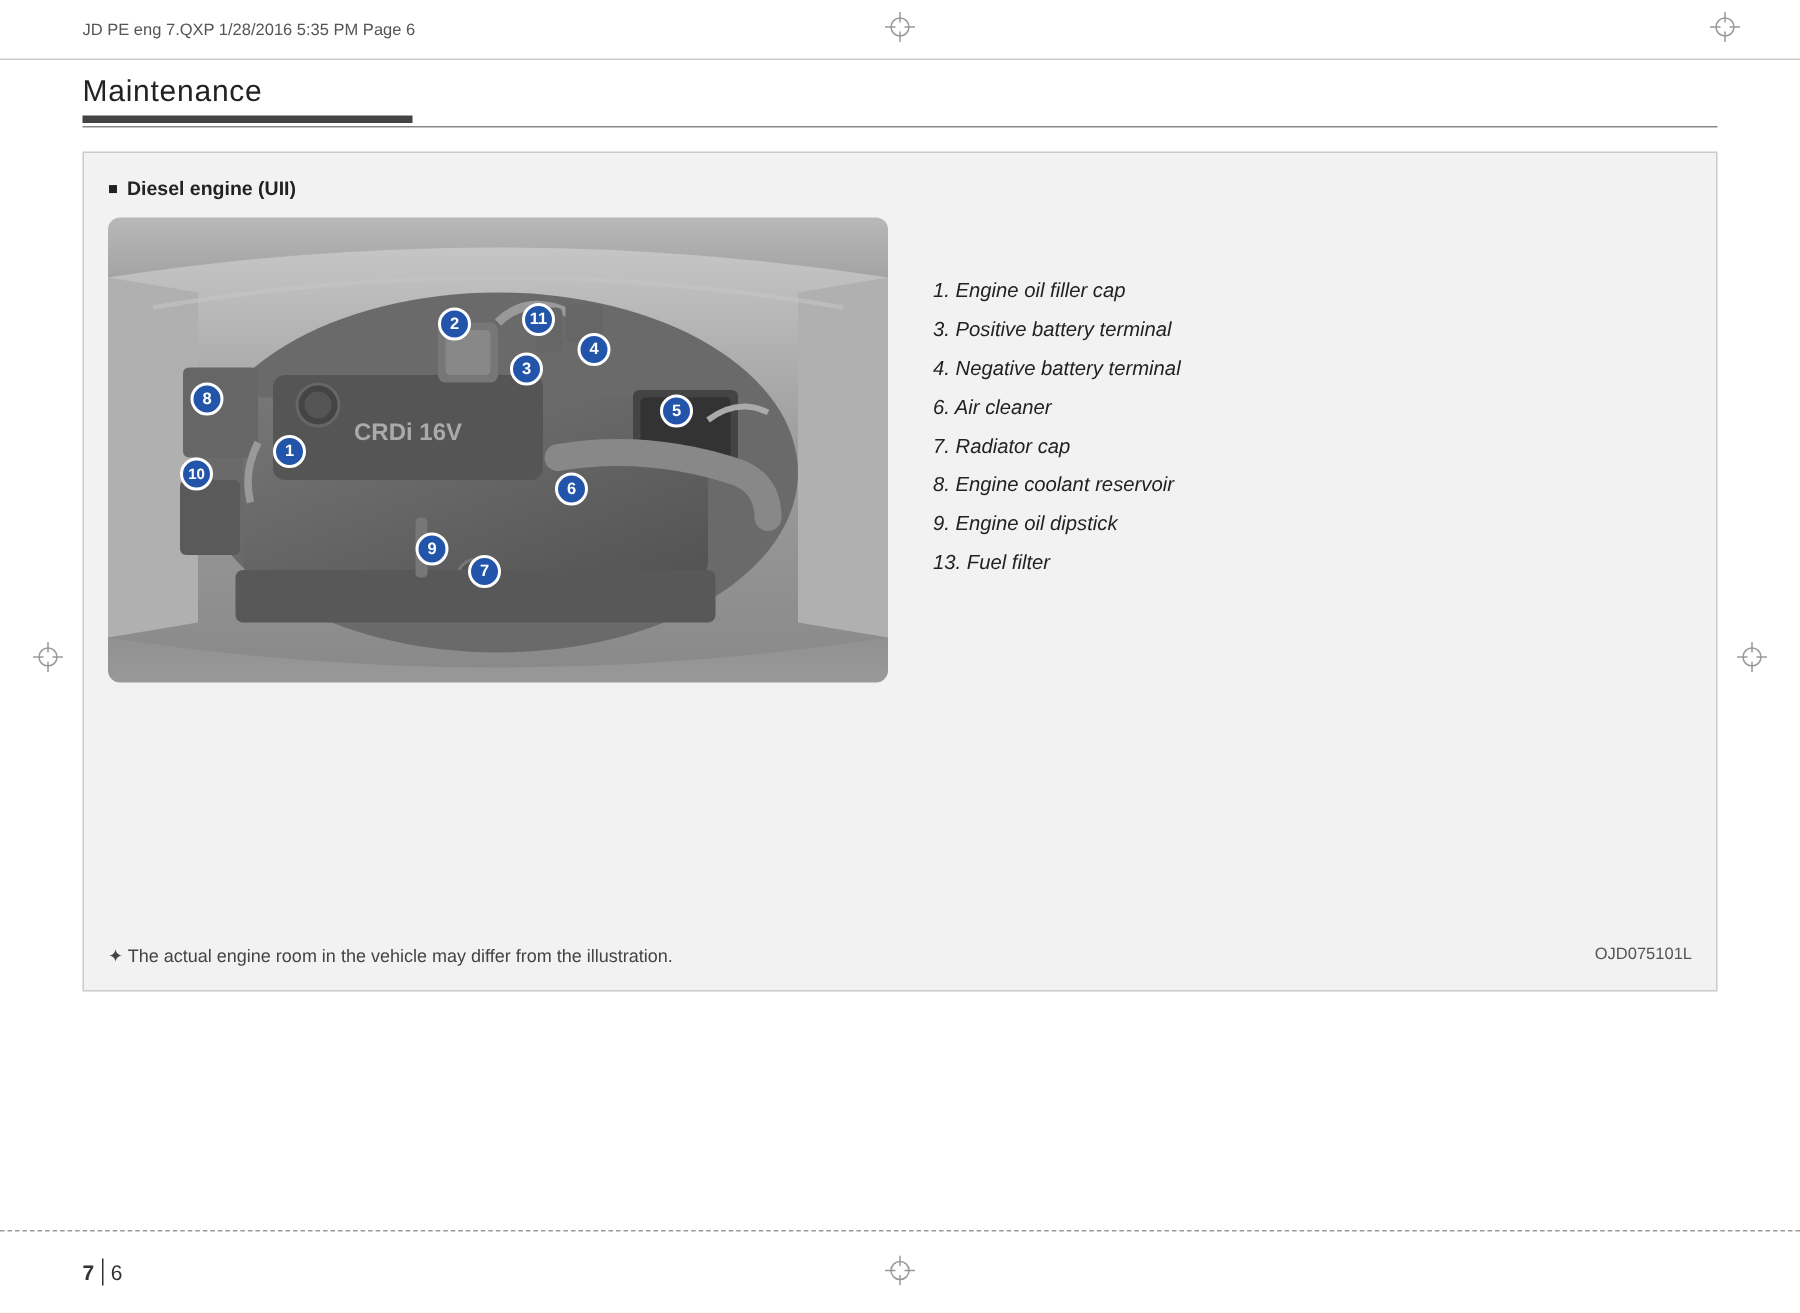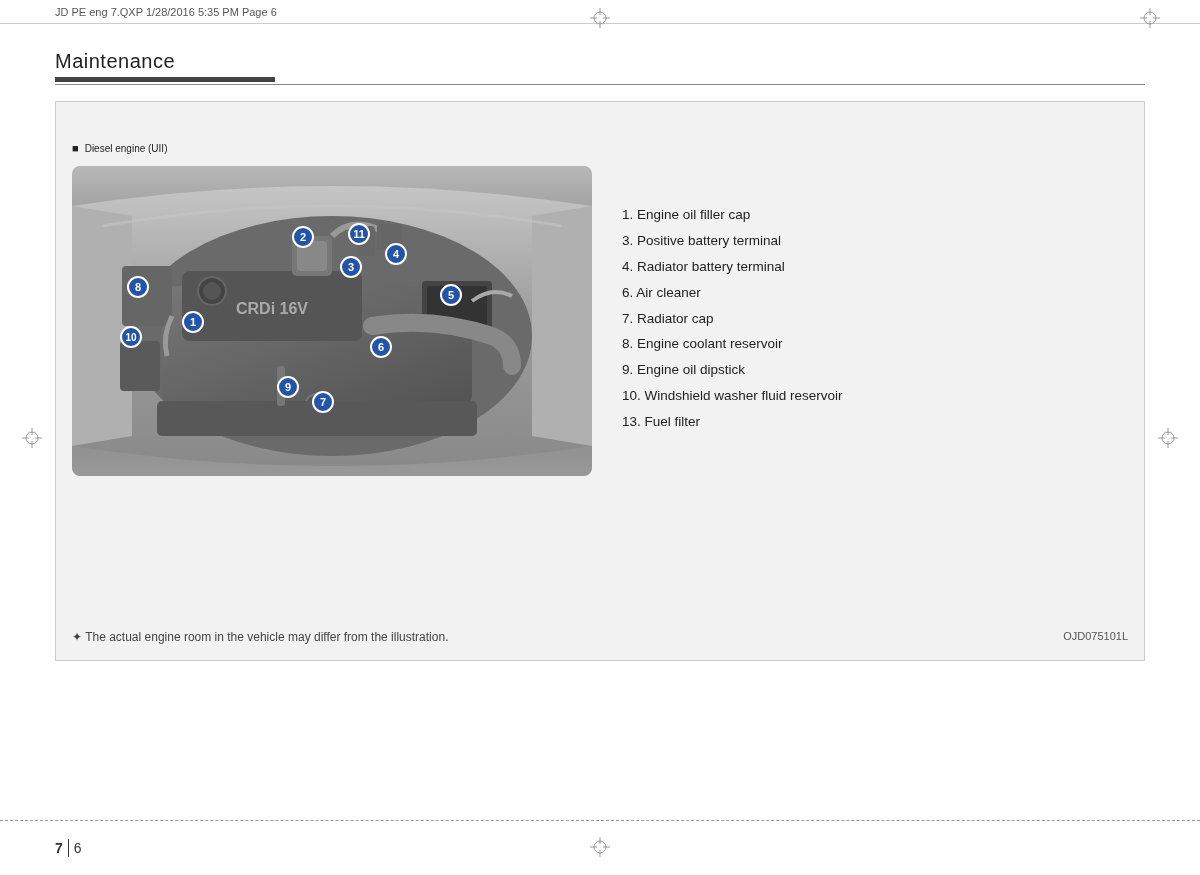--- a/index.html
+++ b/index.html
@@ -11,21 +11,21 @@
       font-size: 14px;
       color: #222;
       position: relative;
       overflow: hidden;
     }
 
     
     .top-bar {
       position: absolute;
       top: 0; left: 0; right: 0;
-      height: 24px;
+      height: 40px;
       border-bottom: 1px solid #ccc;
       display: flex;
       align-items: center;
     }
     .top-bar-text {
       font-size: 11px;
       color: #555;
       margin-left: 55px;
     }
     .crosshair-top {
@@ -102,27 +102,26 @@
     
     .diagram-box {
       border: 1px solid #ccc;
       background: #f2f2f2;
       padding: 16px;
       position: relative;
       min-height: 560px;
     }
 
     .diagram-label {
-      font-size: 10px;
-      font-weight: normal;
+      font-size: 13px;
+      font-weight: bold;
       margin-bottom: 12px;
       display: flex;
       align-items: center;
       gap: 6px;
-      margin-top: 24px;
     }
     .diagram-label::before {
       content: '■';
       font-size: 11px;
     }
 
     
     .diagram-inner {
       display: flex;
       gap: 20px;
@@ -165,20 +164,21 @@
 
     
     .parts-list {
       flex: 1;
       padding-top: 40px;
       padding-left: 10px;
     }
     .parts-list ol {
       list-style: none;
       padding: 0;
+      font-style: italic;
     }
     .parts-list ol li {
       font-size: 13.5px;
       margin-bottom: 7px;
       color: #222;
       line-height: 1.4;
     }
 
     
     .bottom-note {
@@ -368,26 +368,25 @@
           <div class="num-circle" style="left:205px; top:210px;">9</div>
           <div class="num-circle" style="left:48px; top:160px; font-size:10px;">10</div>
           <div class="num-circle" style="left:276px; top:57px;">11</div>
         </div>
       </div>
 
       <div class="parts-list">
         <ol>
           <li><span>1. </span><span>Engine oil filler cap</span></li>
           <li><span>3. </span><span>Positive battery terminal</span></li>
-          <li><span>4. </span><span>Radiator battery terminal</span></li>
+          <li><span>4. </span><span>Negative battery terminal</span></li>
           <li><span>6. </span><span>Air cleaner</span></li>
           <li><span>7. </span><span>Radiator cap</span></li>
           <li><span>8. </span><span>Engine coolant reservoir</span></li>
           <li><span>9. </span><span>Engine oil dipstick</span></li>
-          <li><span>10. </span><span>Windshield washer fluid reservoir</span></li>
           <li><span>13. </span><span>Fuel filter</span></li>
         </ol>
       </div>
 
     </div>
 
     <div class="bottom-note">
       <span class="note-text">✦ The actual engine room in the vehicle may differ from the illustration.</span>
       <span class="note-code">OJD075101L</span>
     </div>

